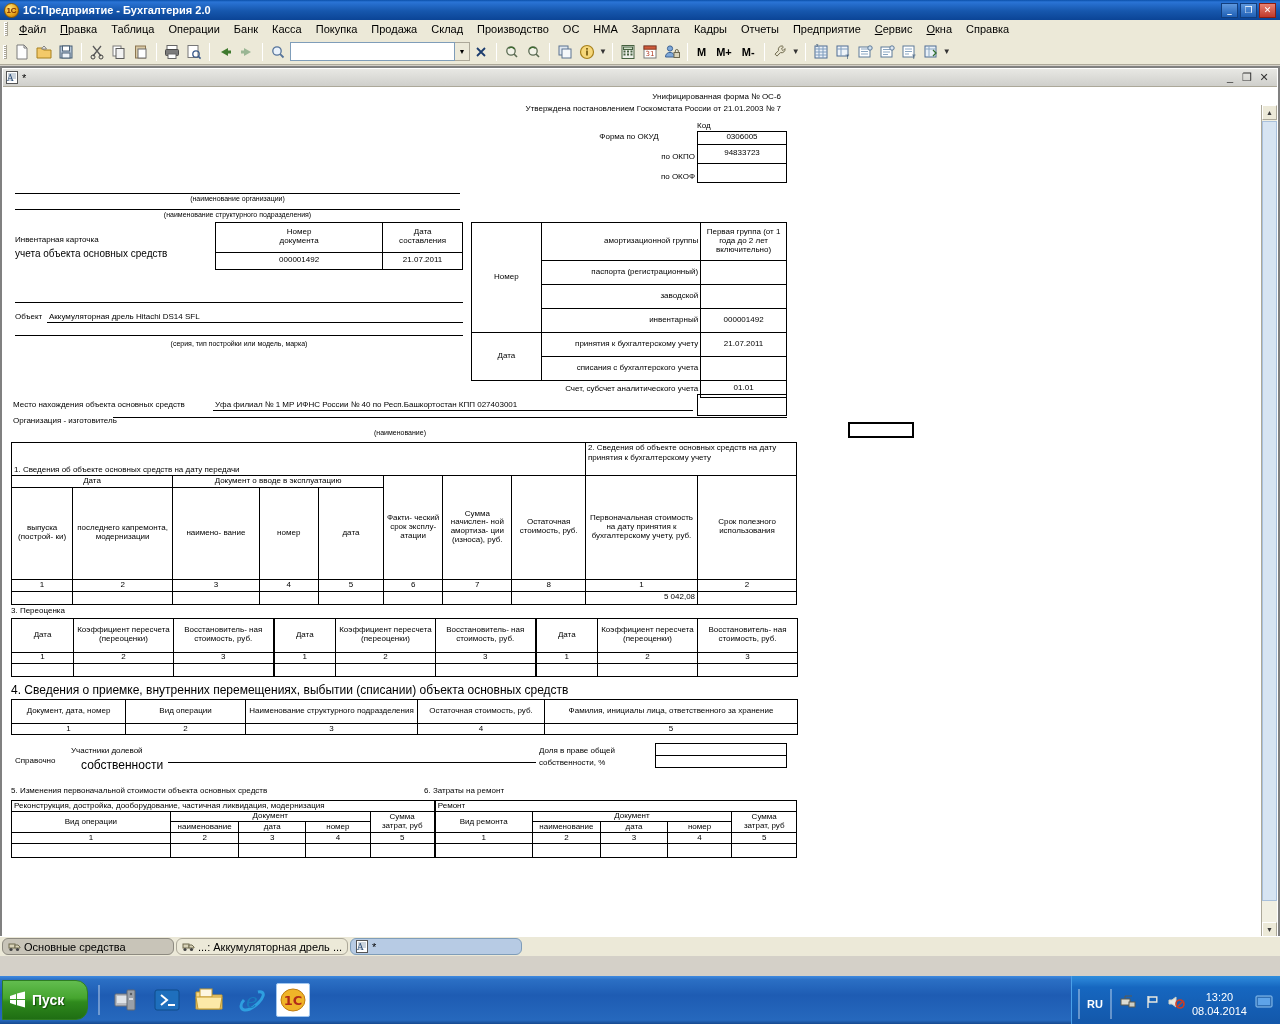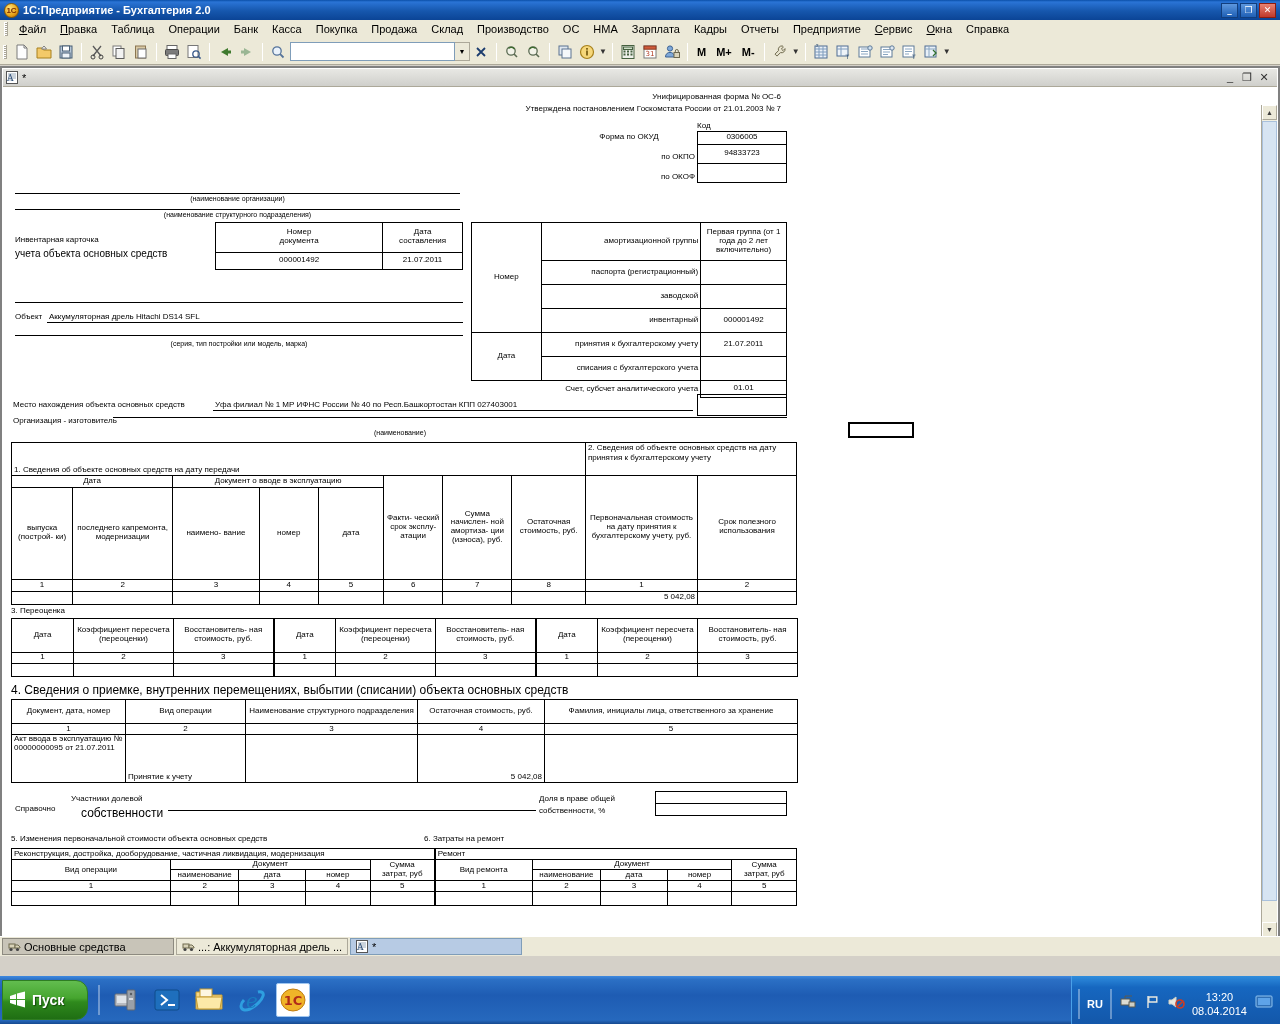--- a/index.html
+++ b/index.html
@@ -121,21 +121,21 @@
   .bold-box td { border: 1.6px solid #000; }
   .caption-sm { font-size: 7px; text-align:center; }
 
   
   .selcell { position:absolute; border:2px solid #000; background:#fff; }
 
   
   .winlist { position:absolute; left:0; top:936px; width:1280px; height:20px;
              background:#ece9d8; border-top:1px solid #fff; display:flex; align-items:center; padding:1px 2px; }
   .wl-item { height:17px; display:flex; align-items:center; font-size:11px; padding:0 4px;
-             margin-right:2px; white-space:nowrap; }
+             margin-right:2px; white-space:nowrap;border-radius:6px; }
   .wl-item.a { background:#c8c4b8; border:1px solid #8d8a80; width:172px; }
   .wl-item.b { background:#ece9d8; border:1px solid #aca899; width:172px; }
   .wl-item.c { background:#b7cbe4; border:1px solid #7f9db9; width:172px; }
   .wl-ico { width:14px;height:14px;margin-right:3px;flex:none;display:flex;align-items:center;justify-content:center;}
 
   
   .statusbar { position:absolute; left:0; top:956px; width:1280px; height:20px;
                background:#ece9d8; border-top:1px solid #fff; display:flex; align-items:center; }
   .sb-fill { flex:1; height:16px; margin:2px; border:1px solid #aca899; border-right-color:#fff; border-bottom-color:#fff;}
   .sb-cell { width:32px; height:16px; margin:2px 1px; border:1px solid #aca899;
@@ -678,27 +678,20 @@
               <td class="ct">Остаточная стоимость, руб.</td>
               <td class="ct">Фамилия, инициалы лица, ответственного за хранение</td>
             </tr>
             <tr>
               <td class="ct" style="height:11px;">1</td>
               <td class="ct">2</td>
               <td class="ct">3</td>
               <td class="ct">4</td>
               <td class="ct">5</td>
             </tr>
-            <tr>
-              <td style="height:48px; vertical-align:top;">Акт ввода в эксплуатацию № 00000000095 от 21.07.2011</td>
-              <td style="vertical-align:bottom;">Принятие к учету</td>
-              <td></td>
-              <td class="rt" style="vertical-align:bottom;">5 042,08</td>
-              <td></td>
-            </tr>
           </tbody>
             </table>
 
           <div style="position:relative; height:46px; margin-top:6px;">
             <div style="position:absolute; left:12px; top:16px; font-size:8px;">Справочно</div>
             <div style="position:absolute; left:68px; top:6px; font-size:8px;">Участники долевой</div>
             <div style="position:absolute; left:78px; top:18px; font-size:12px;">собственности</div>
             <div style="position:absolute; left:165px; top:6px; width:368px; border-bottom:1px solid #000; height:16px;"></div>
             <div style="position:absolute; left:536px; top:6px; font-size:8px;">Доля в праве общей</div>
             <div style="position:absolute; left:536px; top:18px; font-size:8px;">собственности, %</div>

